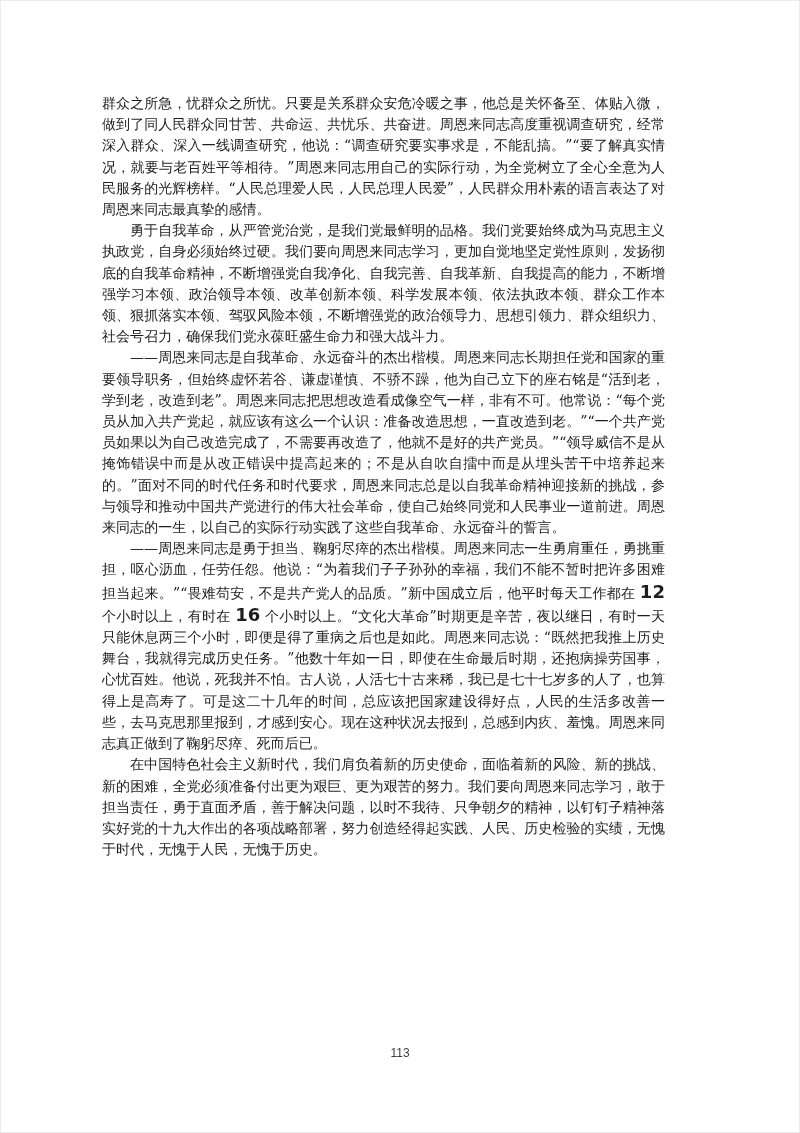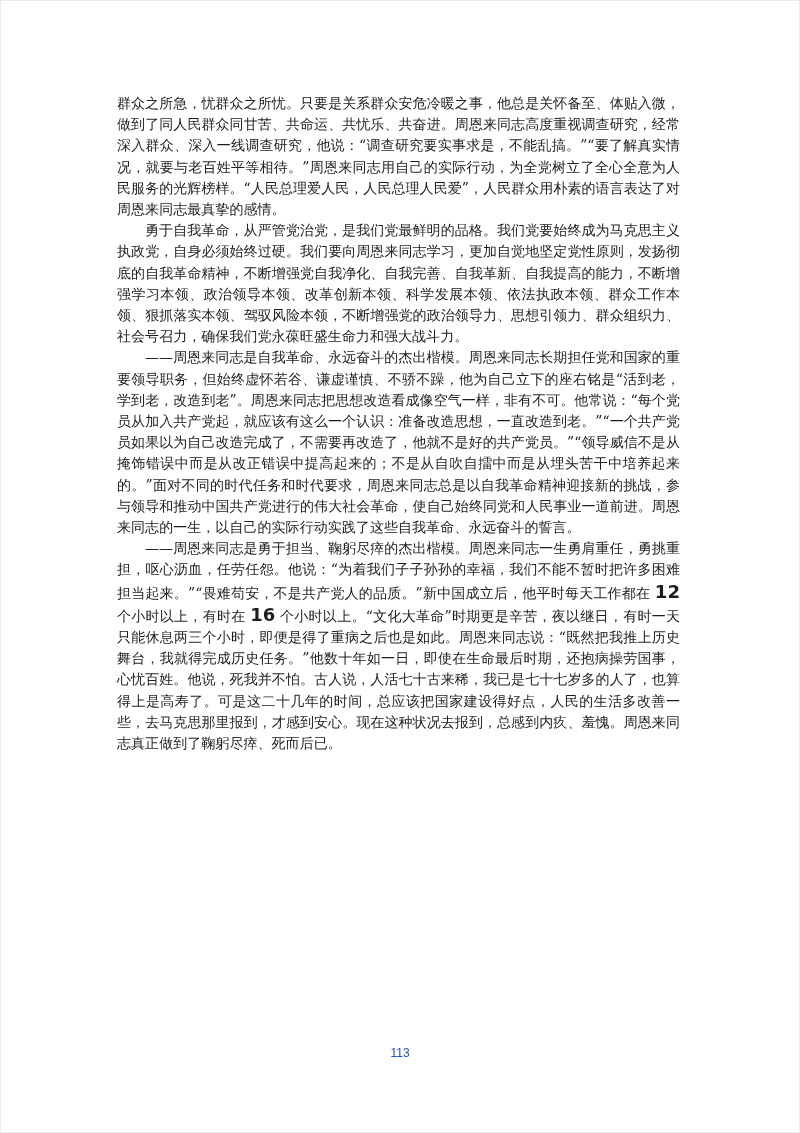--- a/index.html
+++ b/index.html
@@ -13,21 +13,21 @@
     color: #1d1d1d;
   }
   .page {
     position: absolute;
     inset: 0;
     background: #ffffff;
     box-shadow: inset 0 0 0 1px #ececec;
   }
   .text-block {
     position: absolute;
-    left: 117px;
+    left: 102px;
     top: 93px;
     width: 563px;
   }
   .para {
     margin: 0;
     font-size: 14px;
     line-height: 21.2px;
     text-align: justify;
     letter-spacing: 0.05px;
     word-break: normal;
@@ -39,27 +39,28 @@
     font-size: 18px;
   }
   .page-number {
     position: absolute;
     top: 1046px;
     left: 0;
     width: 800px;
     text-align: center;
     font-family: "Liberation Sans", "DejaVu Sans", sans-serif;
     font-size: 12px;
-    color: #1d4ed8;
+    color: #404040;
   }
 </style>
 </head>
 <body>
 
 <div class="page">
   <div class="text-block">
       <p class="para">群众之所急，忧群众之所忧。只要是关系群众安危冷暖之事，他总是关怀备至、体贴入微，做到了同人民群众同甘苦、共命运、共忧乐、共奋进。周恩来同志高度重视调查研究，经常深入群众、深入一线调查研究，他说：“调查研究要实事求是，不能乱搞。”“要了解真实情况，就要与老百姓平等相待。”周恩来同志用自己的实际行动，为全党树立了全心全意为人民服务的光辉榜样。“人民总理爱人民，人民总理人民爱”，人民群众用朴素的语言表达了对周恩来同志最真挚的感情。</p>
       <p class="para indent">勇于自我革命，从严管党治党，是我们党最鲜明的品格。我们党要始终成为马克思主义执政党，自身必须始终过硬。我们要向周恩来同志学习，更加自觉地坚定党性原则，发扬彻底的自我革命精神，不断增强党自我净化、自我完善、自我革新、自我提高的能力，不断增强学习本领、政治领导本领、改革创新本领、科学发展本领、依法执政本领、群众工作本领、狠抓落实本领、驾驭风险本领，不断增强党的政治领导力、思想引领力、群众组织力、社会号召力，确保我们党永葆旺盛生命力和强大战斗力。</p>
       <p class="para indent">——周恩来同志是自我革命、永远奋斗的杰出楷模。周恩来同志长期担任党和国家的重要领导职务，但始终虚怀若谷、谦虚谨慎、不骄不躁，他为自己立下的座右铭是“活到老，学到老，改造到老”。周恩来同志把思想改造看成像空气一样，非有不可。他常说：“每个党员从加入共产党起，就应该有这么一个认识：准备改造思想，一直改造到老。”“一个共产党员如果以为自己改造完成了，不需要再改造了，他就不是好的共产党员。”“领导威信不是从掩饰错误中而是从改正错误中提高起来的；不是从自吹自擂中而是从埋头苦干中培养起来的。”面对不同的时代任务和时代要求，周恩来同志总是以自我革命精神迎接新的挑战，参与领导和推动中国共产党进行的伟大社会革命，使自己始终同党和人民事业一道前进。周恩来同志的一生，以自己的实际行动实践了这些自我革命、永远奋斗的誓言。</p>
       <p class="para indent">——周恩来同志是勇于担当、鞠躬尽瘁的杰出楷模。周恩来同志一生勇肩重任，勇挑重担，呕心沥血，任劳任怨。他说：“为着我们子子孙孙的幸福，我们不能不暂时把许多困难担当起来。”“畏难苟安，不是共产党人的品质。”新中国成立后，他平时每天工作都在 <span class="num">12</span> 个小时以上，有时在 <span class="num">16</span> 个小时以上。“文化大革命”时期更是辛苦，夜以继日，有时一天只能休息两三个小时，即便是得了重病之后也是如此。周恩来同志说：“既然把我推上历史舞台，我就得完成历史任务。”他数十年如一日，即使在生命最后时期，还抱病操劳国事，心忧百姓。他说，死我并不怕。古人说，人活七十古来稀，我已是七十七岁多的人了，也算得上是高寿了。可是这二十几年的时间，总应该把国家建设得好点，人民的生活多改善一些，去马克思那里报到，才感到安心。现在这种状况去报到，总感到内疚、羞愧。周恩来同志真正做到了鞠躬尽瘁、死而后已。</p>
+      <p class="para indent">在中国特色社会主义新时代，我们肩负着新的历史使命，面临着新的风险、新的挑战、新的困难，全党必须准备付出更为艰巨、更为艰苦的努力。我们要向周恩来同志学习，敢于担当责任，勇于直面矛盾，善于解决问题，以时不我待、只争朝夕的精神，以钉钉子精神落实好党的十九大作出的各项战略部署，努力创造经得起实践、人民、历史检验的实绩，无愧于时代，无愧于人民，无愧于历史。</p>
     </div>
   <div class="page-number">113</div>
 </div>
 
 </body></html>

